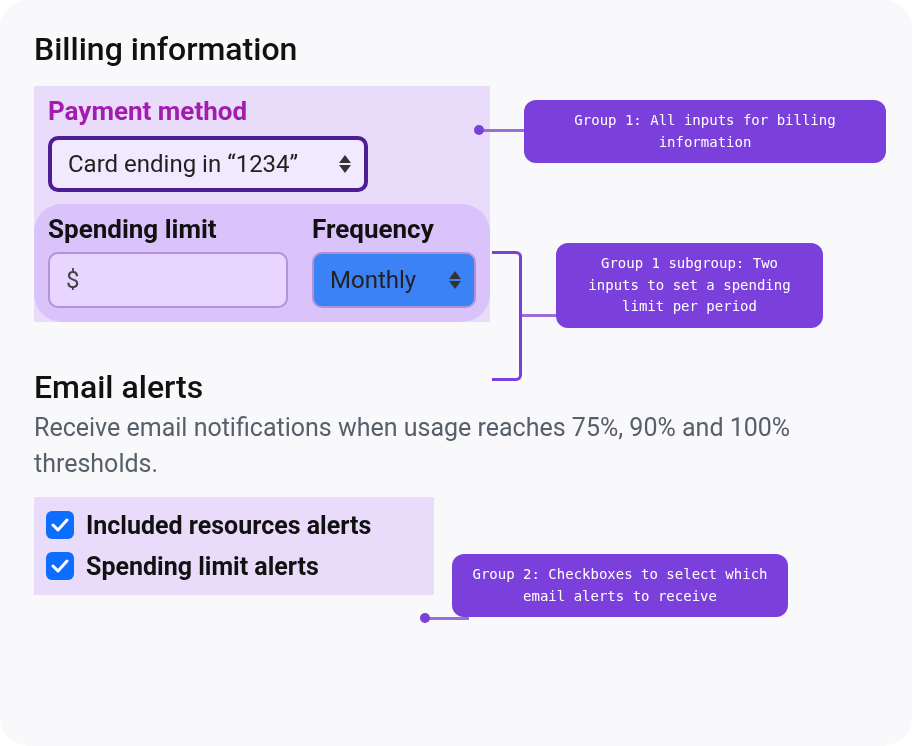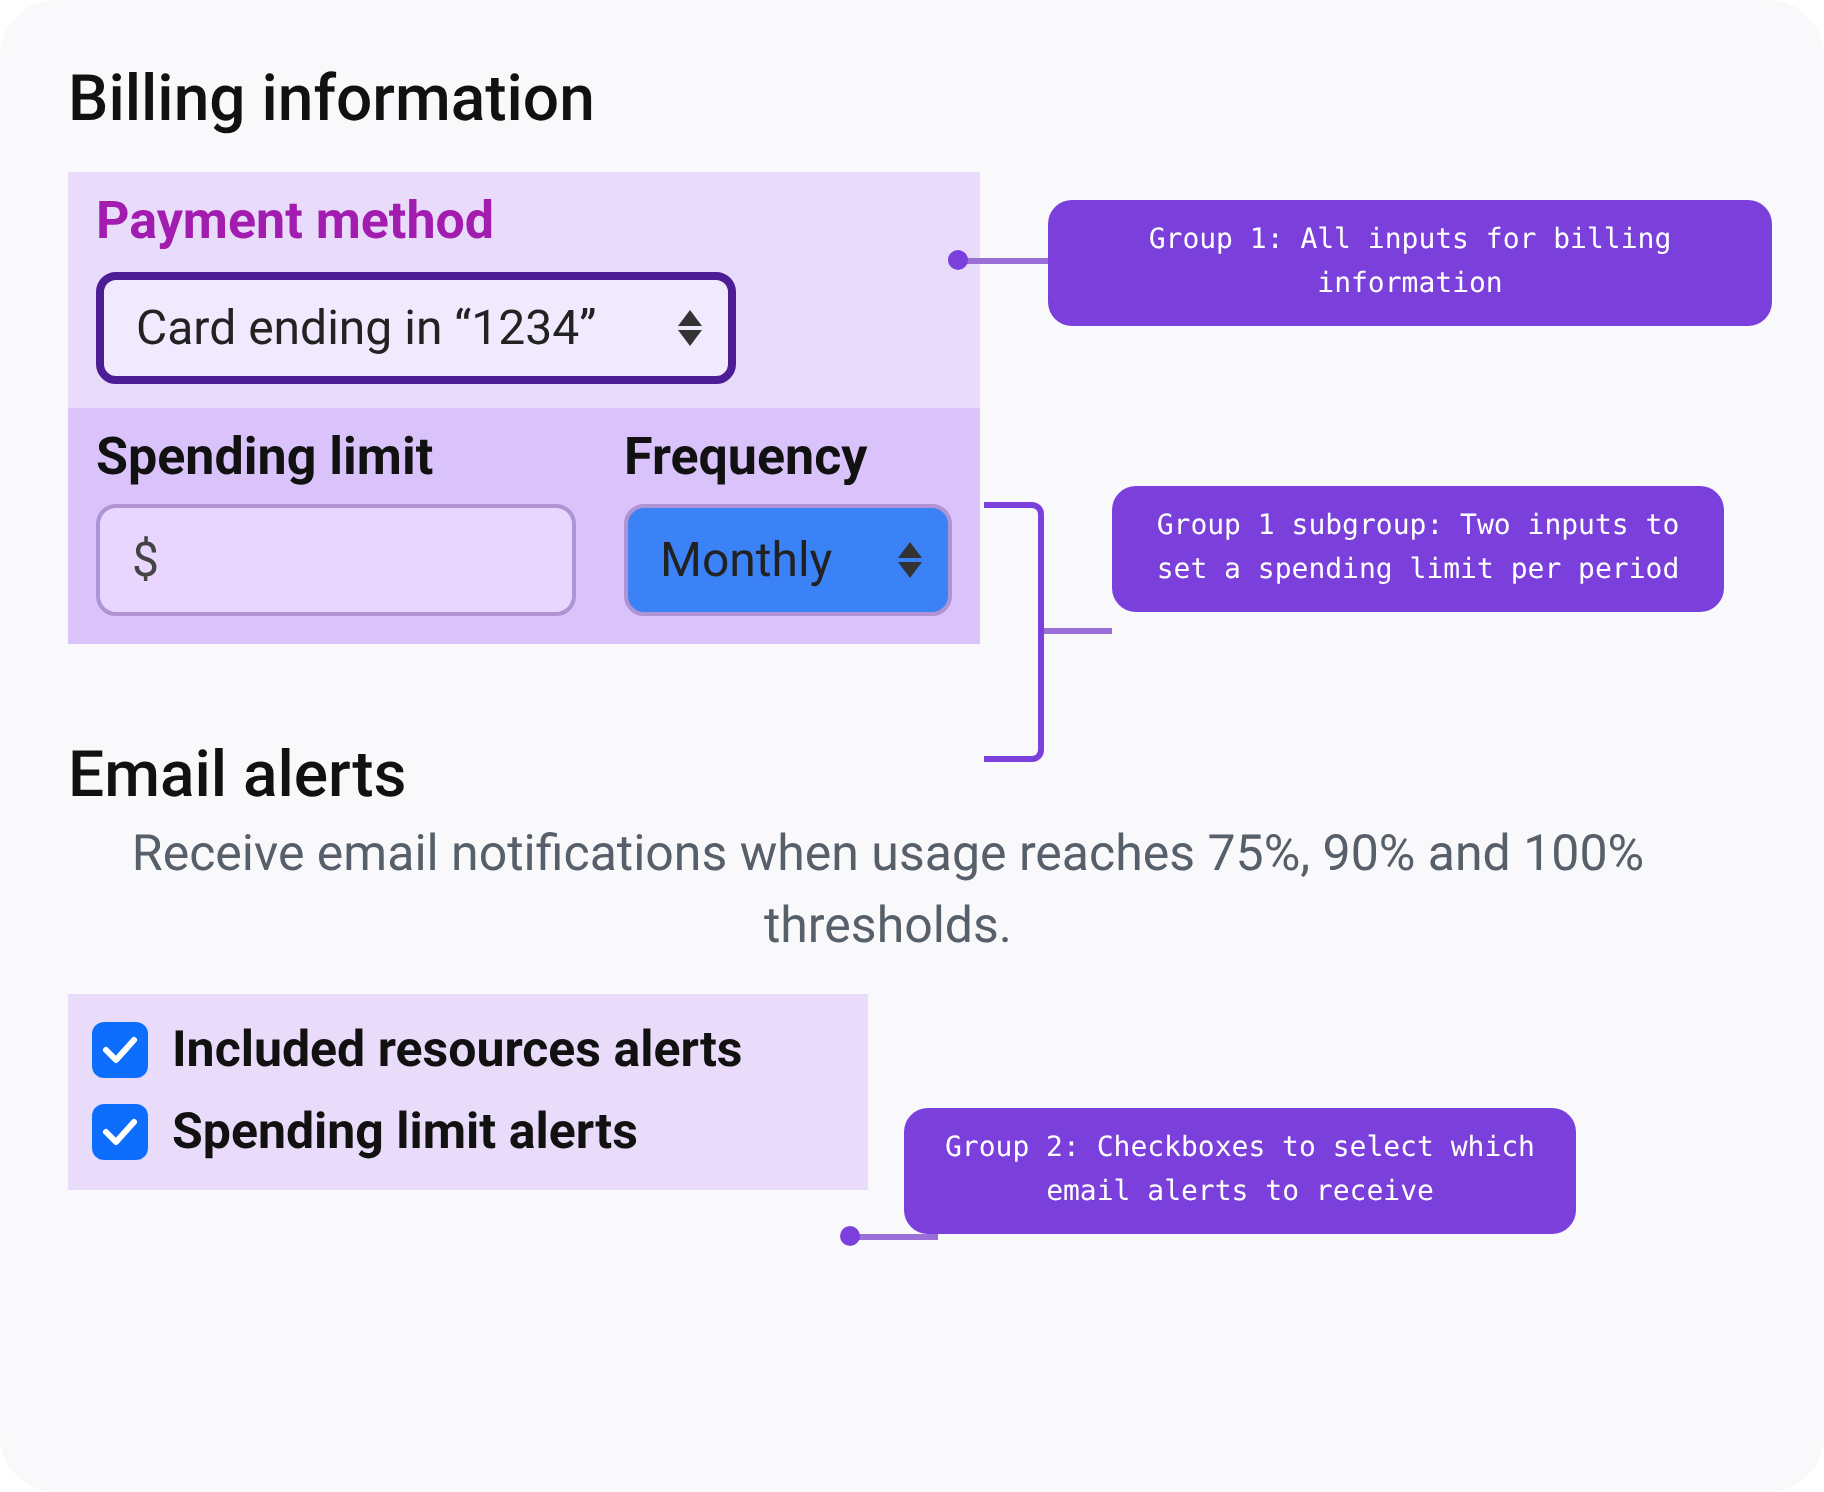--- a/index.html
+++ b/index.html
@@ -55,20 +55,21 @@
     position: absolute; right: 12px; top: 50%; transform: translateY(-50%);
     display: flex; flex-direction: column; gap: 2px;
   }
   .sort-icon svg { display: block; }
   
   .subgroup {
     background: #DAC3FB;
     display: flex;
     gap: 24px;
     padding: 10px 14px 14px 14px;
+    border-radius: 28px;
   }
   .subcol { display: flex; flex-direction: column; }
   .subcol .sublabel {
     font-size: 26px; font-weight: 700; color: #111; margin-bottom: 8px;
   }
   .input-box {
     height: 56px; width: 240px;
     background: #E8D6FE;
     border: 2px solid #AF93D4;
     border-radius: 10px;
@@ -78,21 +79,21 @@
   }
   .select-box.freq {
     width: 164px;
     background: #3b82f6;
     border: 2px solid #AF93D4;
   }
   
   .email-section { margin-top: 46px; }
   .email-desc {
     font-size: 25px; color: #57606A; line-height: 1.45;
-    margin-top: 4px; max-width: 820px; text-align: center;
+    margin-top: 4px; max-width: 820px;
   }
   .group2 {
     margin-top: 14px;
     width: 400px;
     background: #E8DCFA;
     padding: 8px 10px 8px 10px;
     position: relative;
   }
   .chk-row {
     display: flex; align-items: center; gap: 12px;
@@ -115,21 +116,21 @@
     color: #fff;
     font-family: ui-monospace, SFMono-Regular, Menlo, Consolas, monospace;
     font-size: 14px;
     line-height: 1.55;
     padding: 10px 18px;
     border-radius: 12px;
     text-align: center;
     white-space: pre-line;
   }
   .callout1 { left: 524px; top: 100px; width: 362px; }
-  .callout2 { left: 556px; top: 243px; width: 306px; }
+  .callout2 { left: 556px; top: 243px; width: 267px; }
   .callout3 { left: 452px; top: 554px; width: 336px; }
   
   .conn {
     position: absolute; background: #9A6FD8;
   }
   .conn.dot::after {
     content: ""; position: absolute; width: 10px; height: 10px; border-radius: 50%;
     background: #7B3FDB;
   }
   

